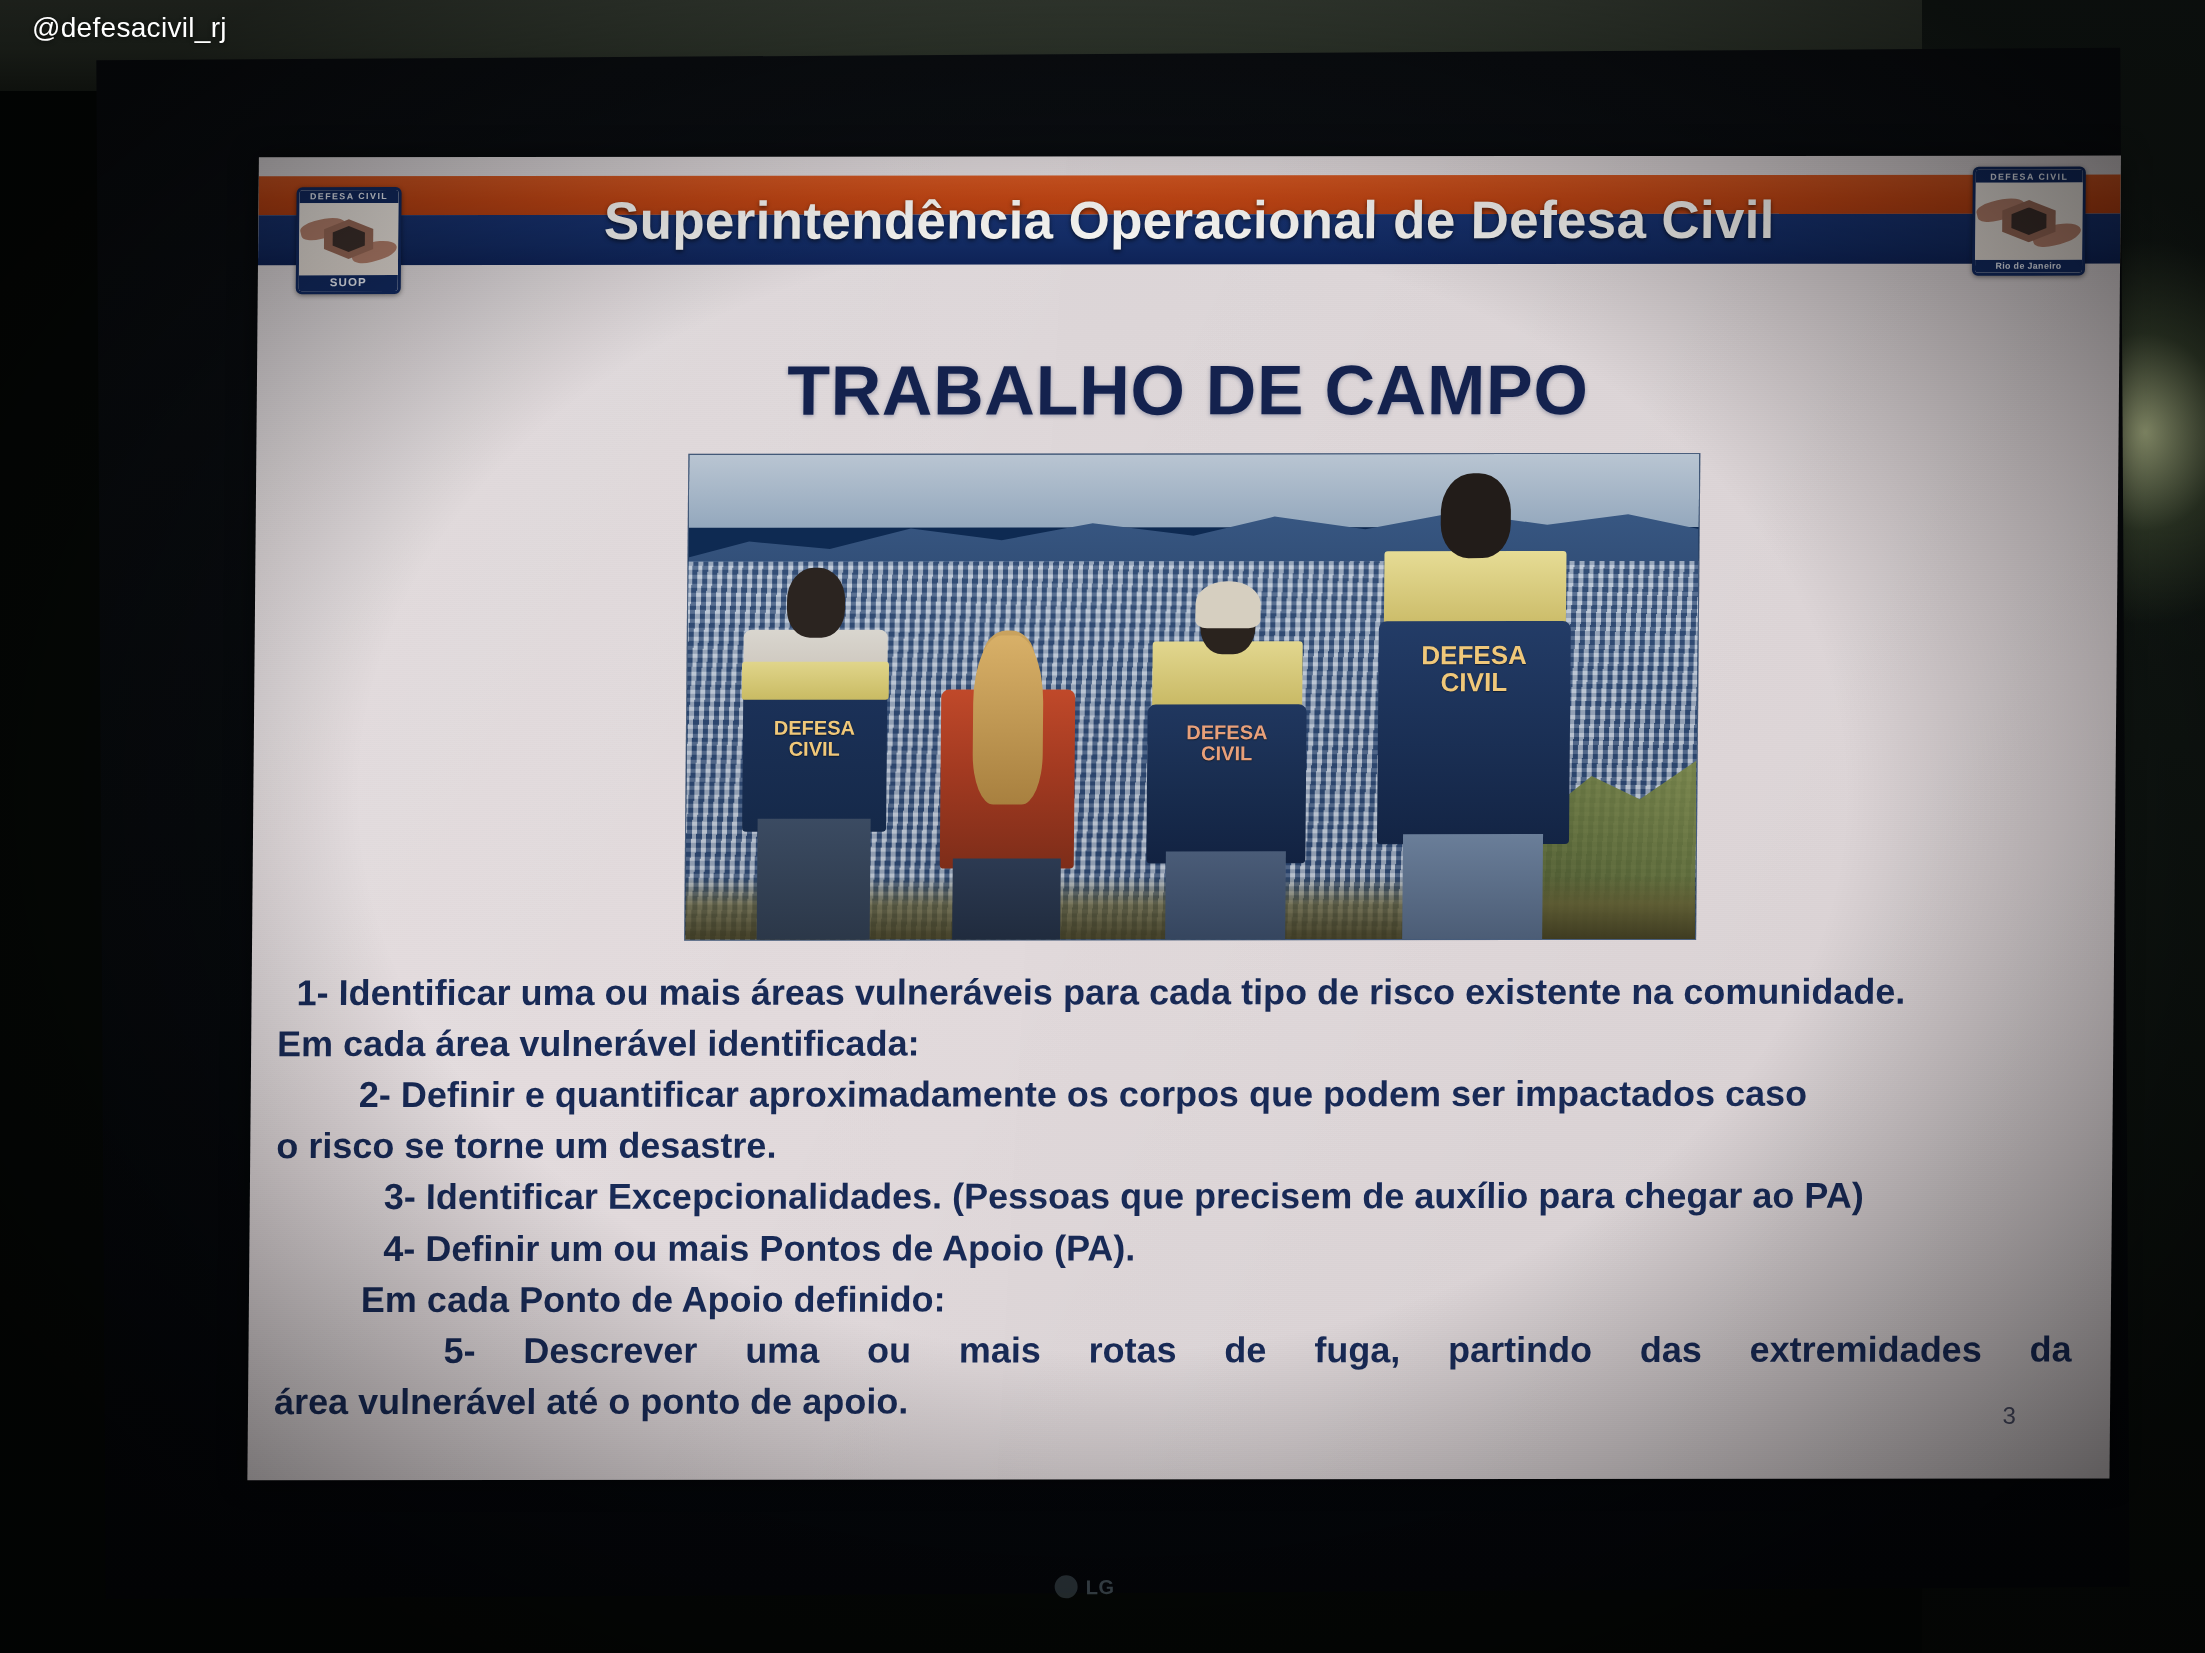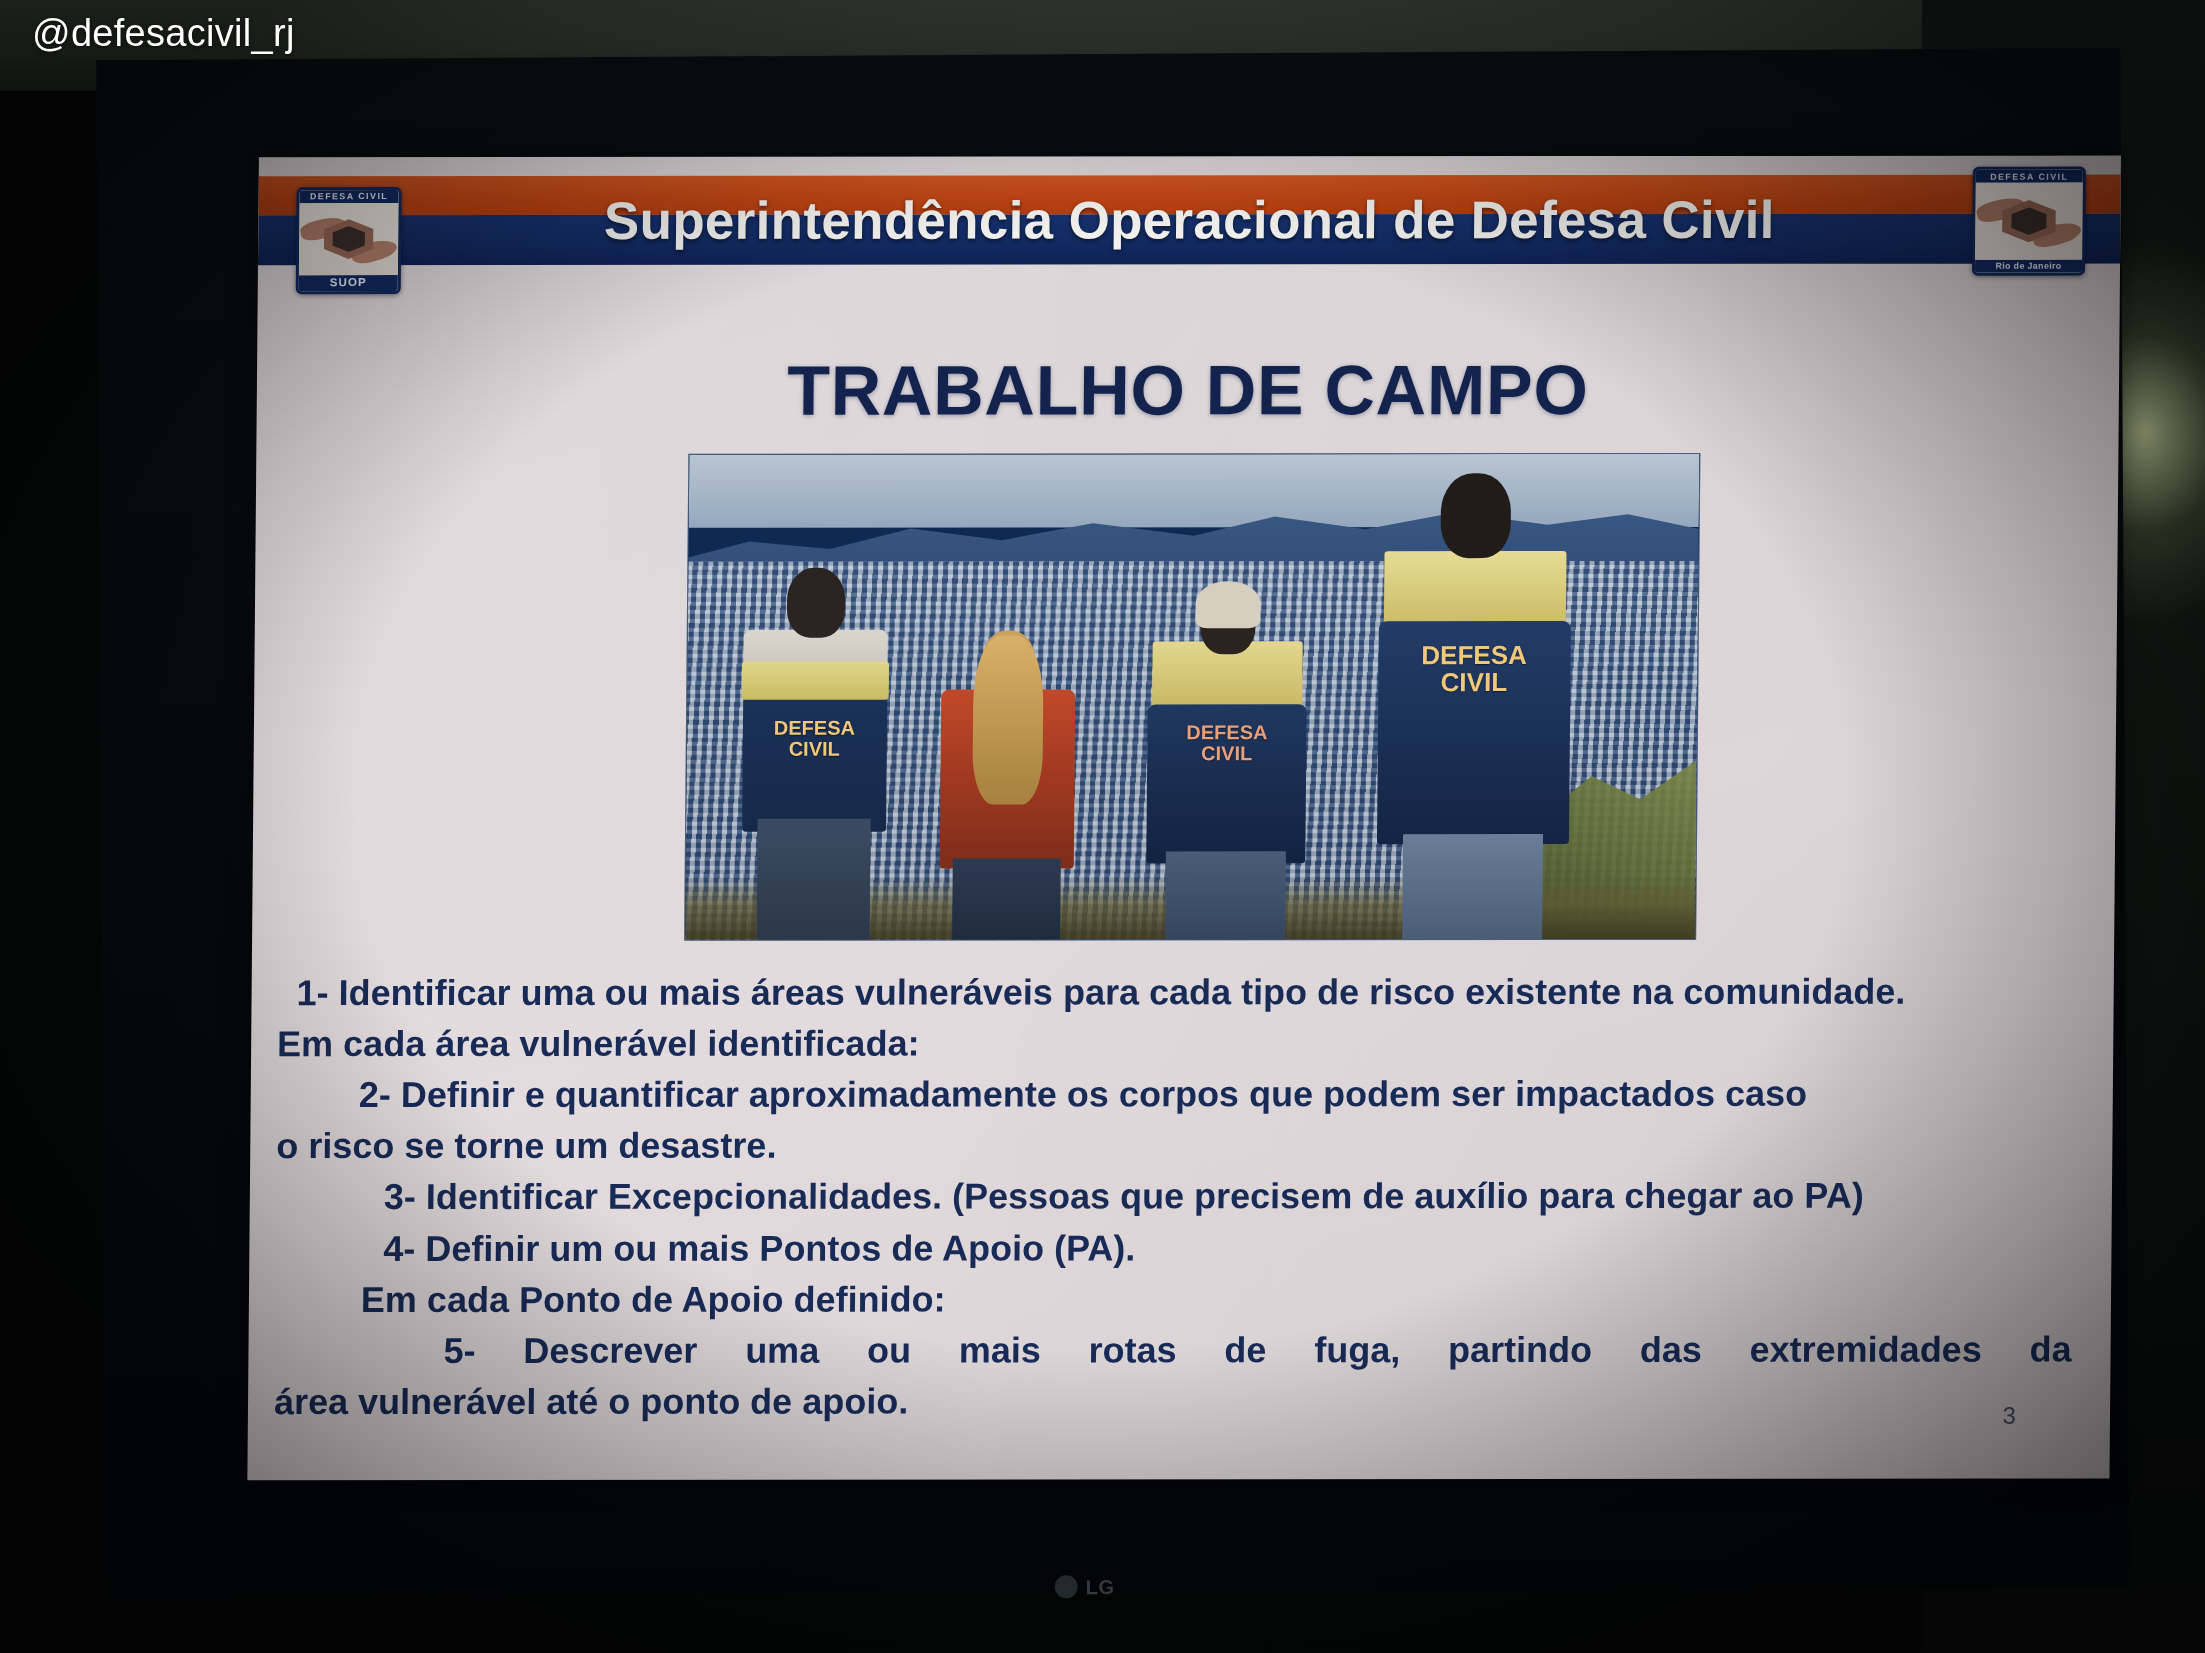--- a/index.html
+++ b/index.html
@@ -258,21 +258,21 @@
 
   #page-number {
     position:absolute; right:94px; top:1246px;
     color:#4b4e66; font-size:24px; font-weight:normal;
     z-index:5;
   }
 
   
   #watermark {
     position:absolute; left:32px; top:12px;
-    color:#ffffff; font-size:38px; font-weight:normal;
+    color:#ffffff; font-size:28px; font-weight:normal;
     letter-spacing:0.3px;
     text-shadow:0 1.3px 4px rgba(0,0,0,0.6);
     z-index:80;
   }
 </style>
 </head>
 <body>
 
 <div id="room">
 

